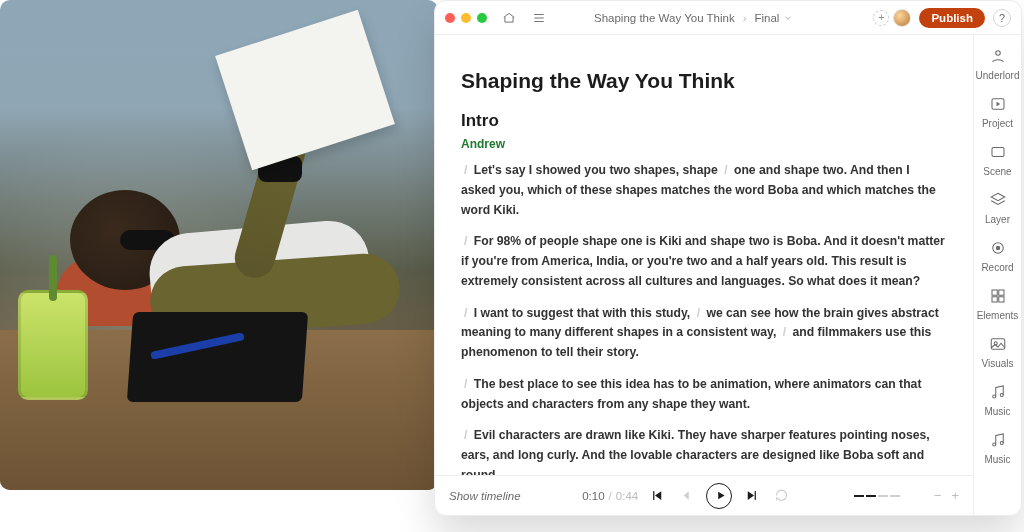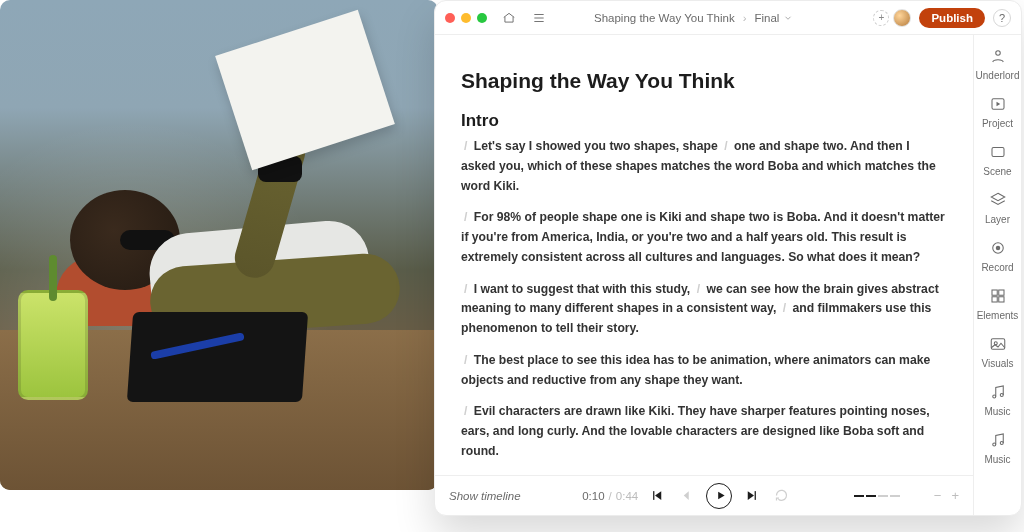--- a/index.html
+++ b/index.html
@@ -142,25 +142,26 @@
           <div class="avatar"></div>
         </div>
         <button class="publish">Publish</button>
         <div class="help">?</div>
       </div>
     </div>
 
     <div class="content">
       <h1 class="doc-title">Shaping the Way You Think</h1>
       <div class="section-title">Intro</div>
+      <div class="speaker">Andrew</div>
       <div id="paras">
           <p class="para"><span class="seg-sep">/</span> <span>Let's say I showed you two shapes, shape</span> <span class="seg-sep">/</span> <span>one and shape two. And then I asked you, which of these shapes matches the word Boba and which matches the word Kiki.</span> </p>
           <p class="para"><span class="seg-sep">/</span> <span>For 98% of people shape one is Kiki and shape two is Boba. And it doesn't matter if you're from America, India, or you're two and a half years old. This result is extremely consistent across all cultures and languages. So what does it mean?</span> </p>
           <p class="para"><span class="seg-sep">/</span> <span>I want to suggest that with this study,</span> <span class="seg-sep">/</span> <span>we can see how the brain gives abstract meaning to many different shapes in a consistent way,</span> <span class="seg-sep">/</span> <span>and filmmakers use this phenomenon to tell their story.</span> </p>
-          <p class="para"><span class="seg-sep">/</span> <span>The best place to see this idea has to be animation, where animators can make objects and reductive from any shape they want.</span> </p>
+          <p class="para"><span class="seg-sep">/</span> <span>The best place to see this idea has to be animation, where animators can that objects and characters from any shape they want.</span> </p>
           <p class="para"><span class="seg-sep">/</span> <span>Evil characters are drawn like Kiki. They have sharper features pointing noses, ears, and long curly. And the lovable characters are designed like Boba soft and round.</span> </p>
         </div>
     </div>
 
     <div class="rail" id="rail">
         <div class="item">
           <span><svg viewBox="0 0 24 24">
               <circle cx="12" cy="8" r="3"></circle>
               <path d="M5 20c1-4 13-4 14 0"></path>
             </svg></span>

